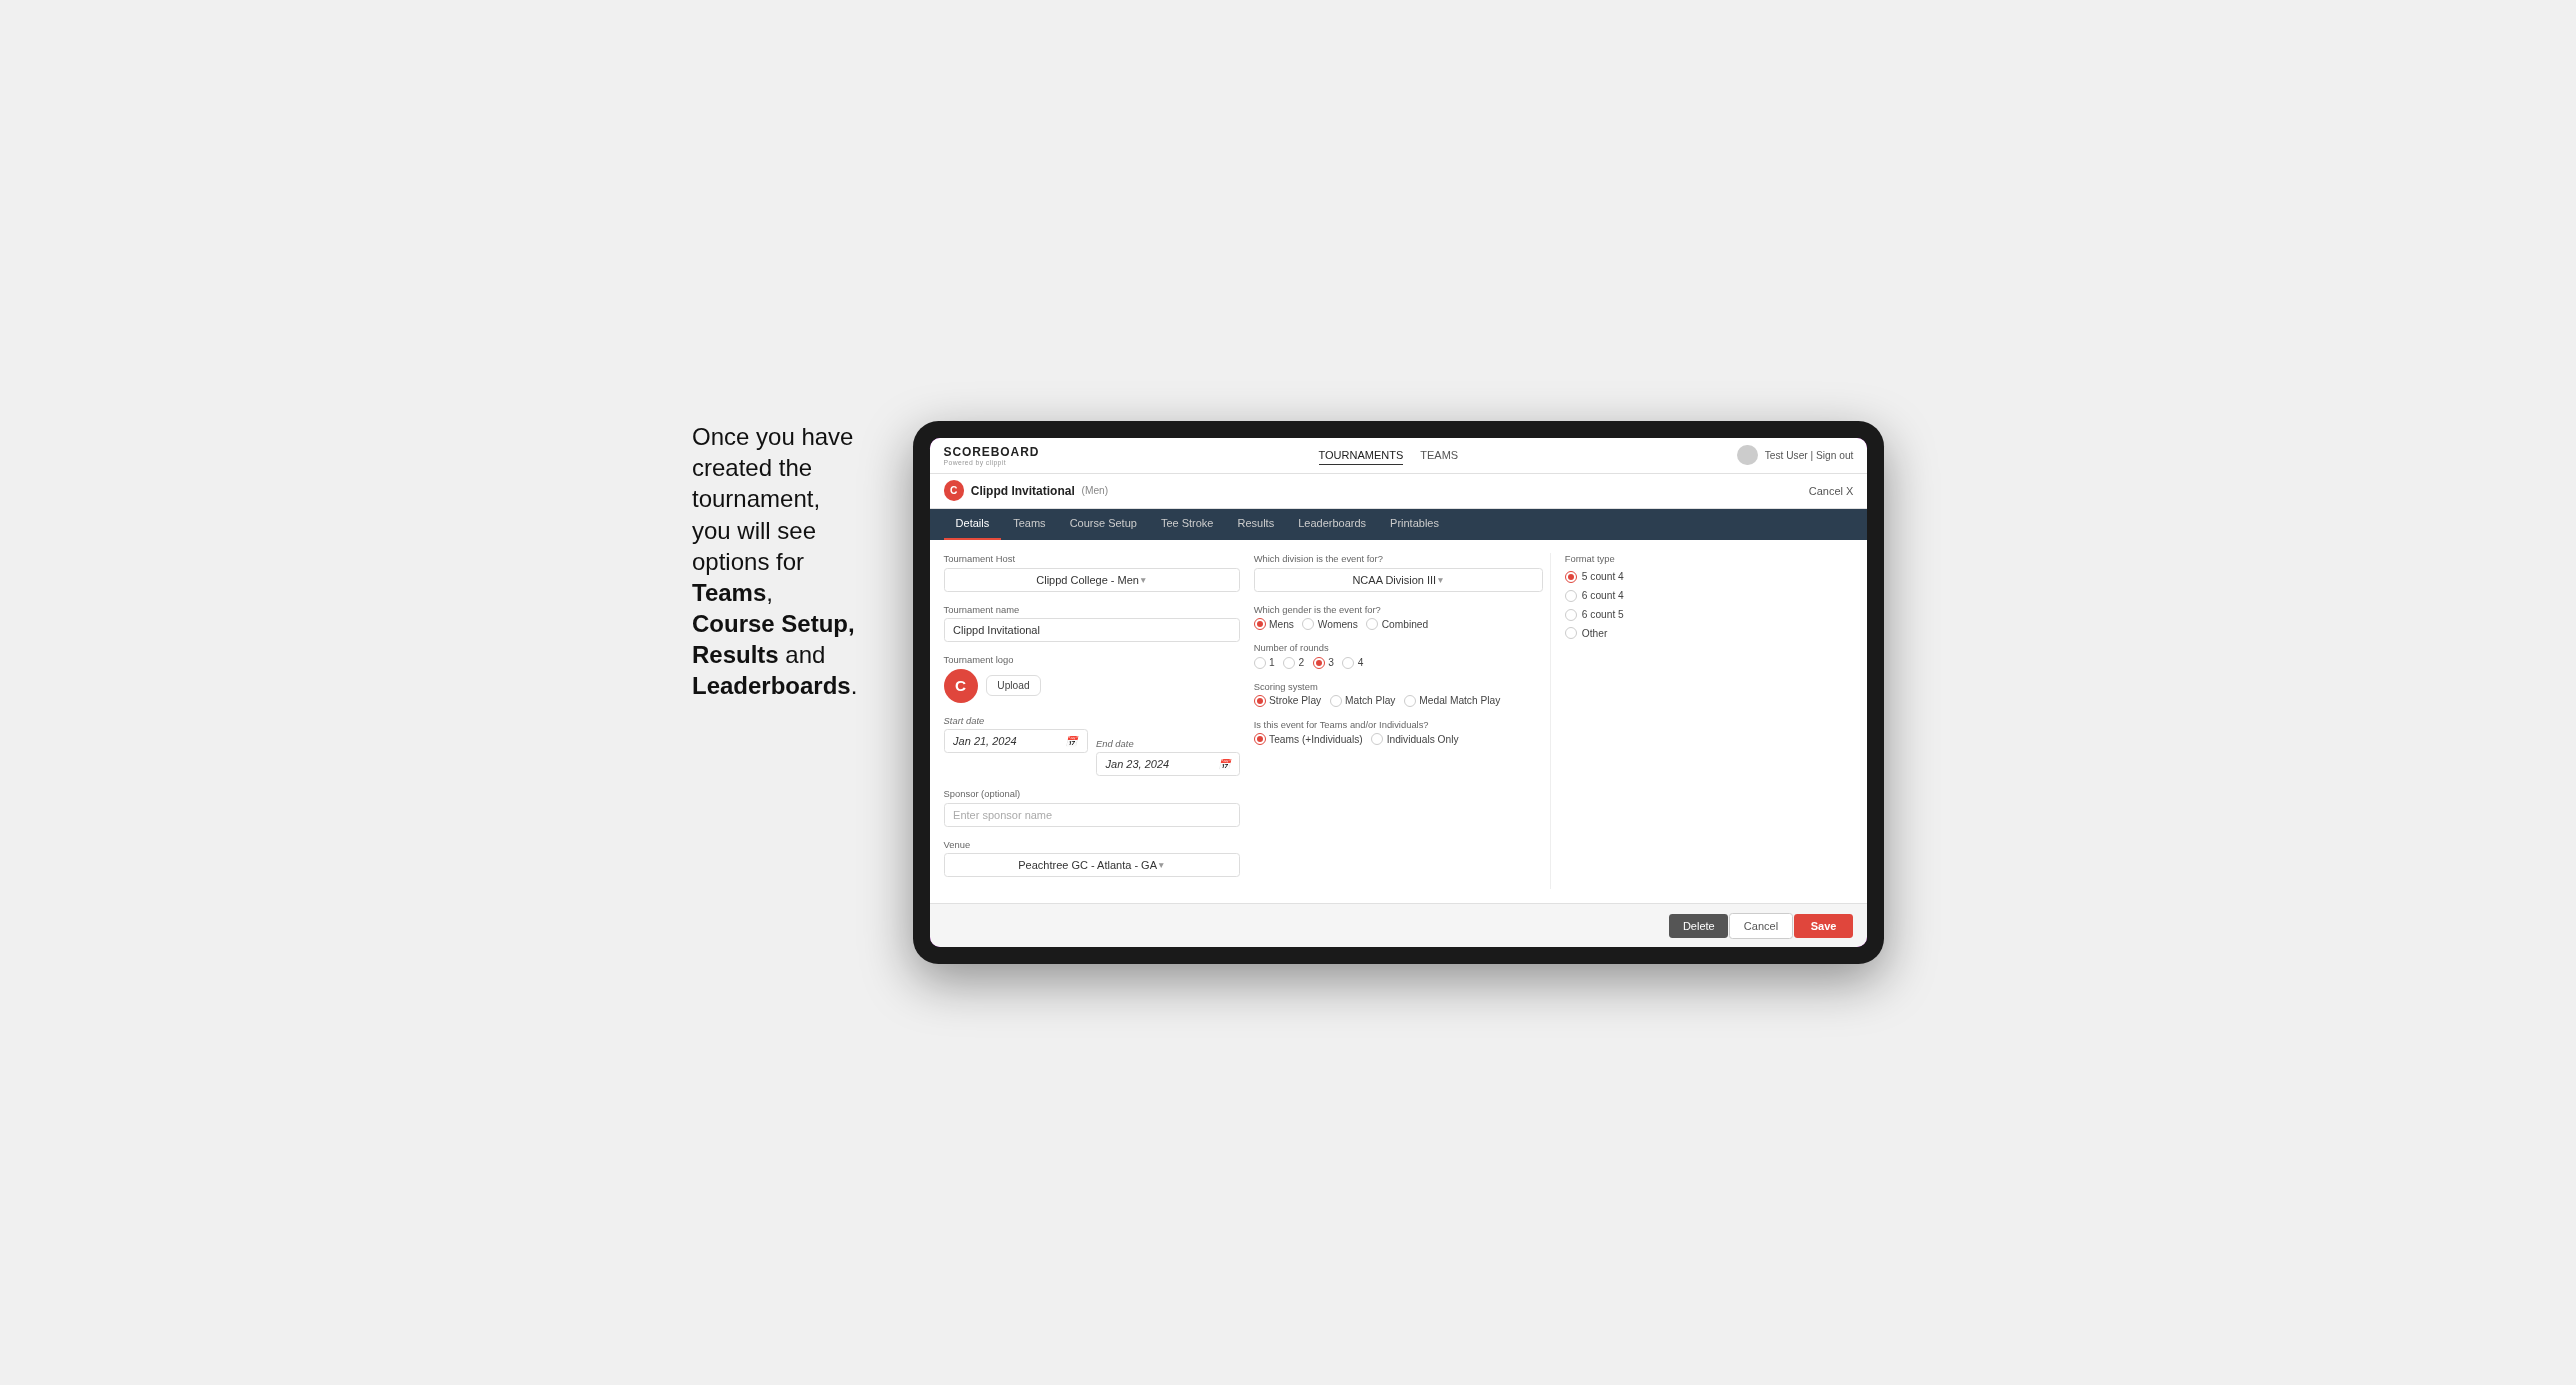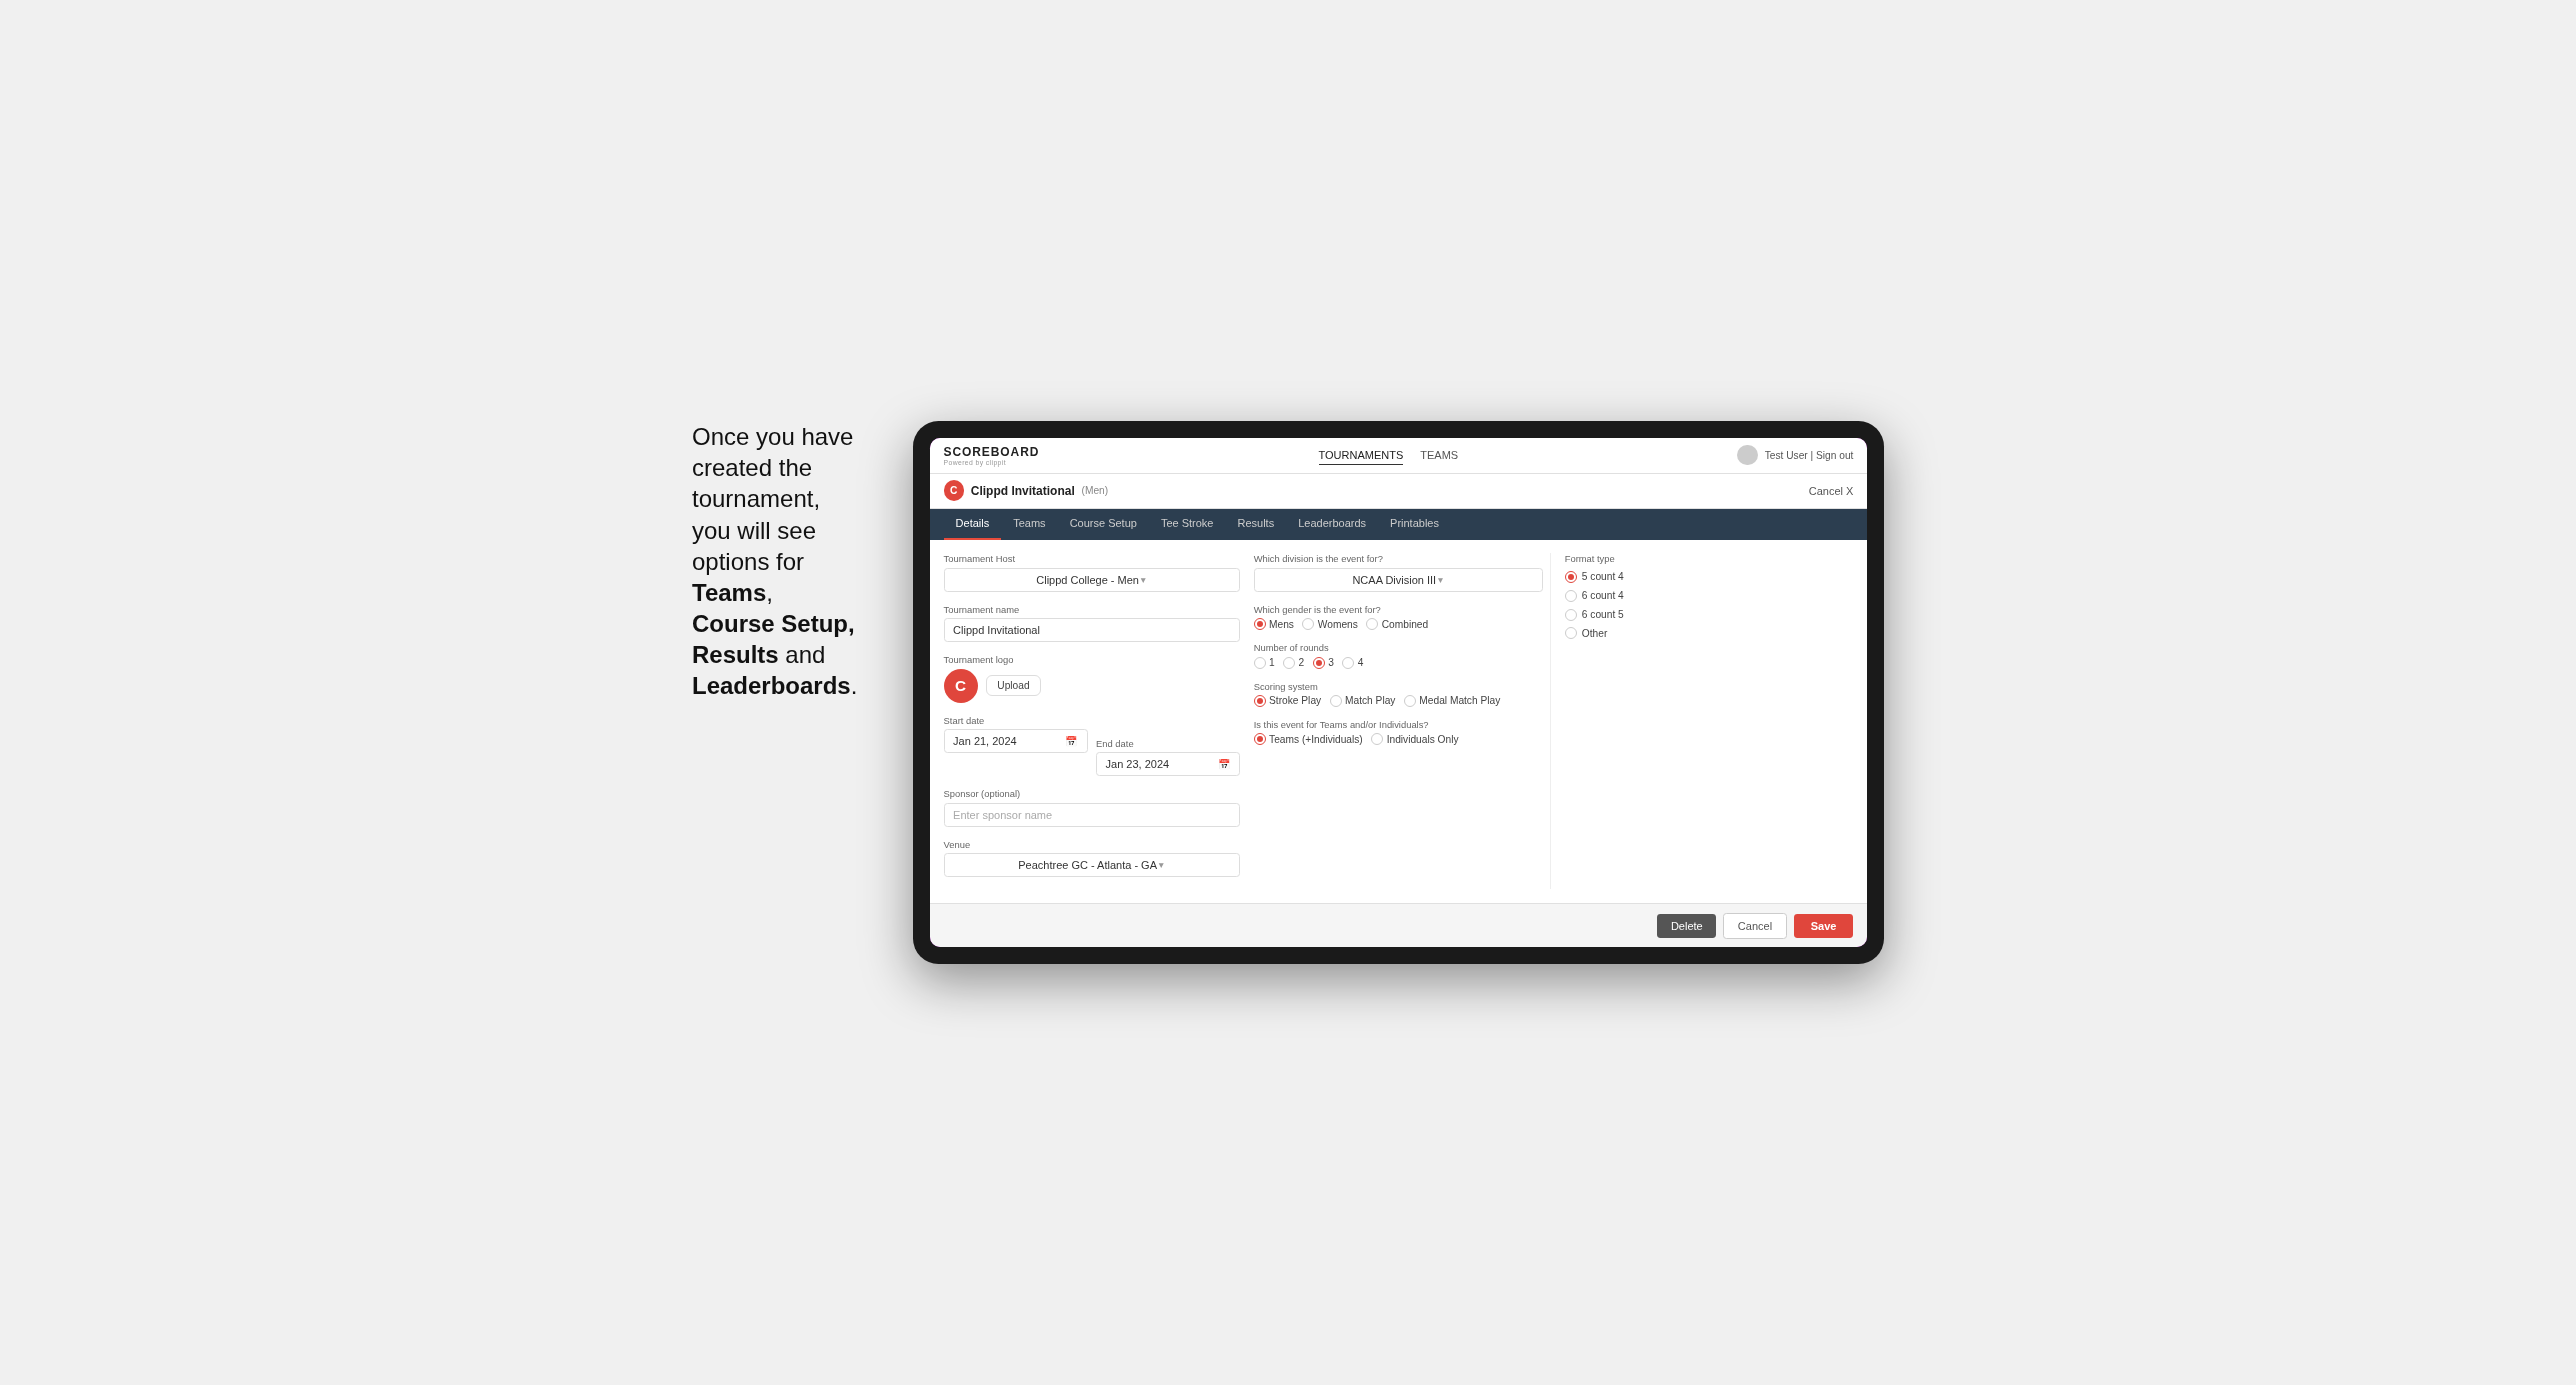--- a/index.html
+++ b/index.html
@@ -285,21 +285,21 @@
       margin-bottom: 6.8px;
     }
     
     .bottom-bar {
       background: #f5f5f5;
       border-top: 0.9px solid #e0e0e0;
       display: flex;
       justify-content: flex-end;
       align-items: center;
       padding: 8.5px 13.6px;
-      gap: 7px;
+      gap: 1px;
     }
     .btn-delete {
       background: #555;
       color: #fff;
       border: none;
       border-radius: 3.4px;
       padding: 6px 13.6px;
       font-size: 11px;
       cursor: pointer;
     }
@@ -403,21 +403,21 @@
               <span>Clippd Invitational</span>
             </div>
           </div>
           <div class="field-group">
             <div class="field-label">Tournament logo</div>
             <div class="logo-upload-area">
               <div class="logo-circle">C</div>
               <button class="upload-btn">Upload</button>
             </div>
           </div>
-          <div style="display:flex; gap:8.5px;">
+          <div style="display:flex; gap:8.5px;font-style:italic;">
             <div class="field-group" style="flex:1;">
               <div class="field-label">Start date</div>
               <div class="date-field">
                 <span>Jan 21, 2024</span>
                 <span class="date-icon">📅</span>
               </div>
             </div>
             <div class="field-group" style="flex:1;margin-top:23px;">
               <div class="field-label">End date</div>
               <div class="date-field">

